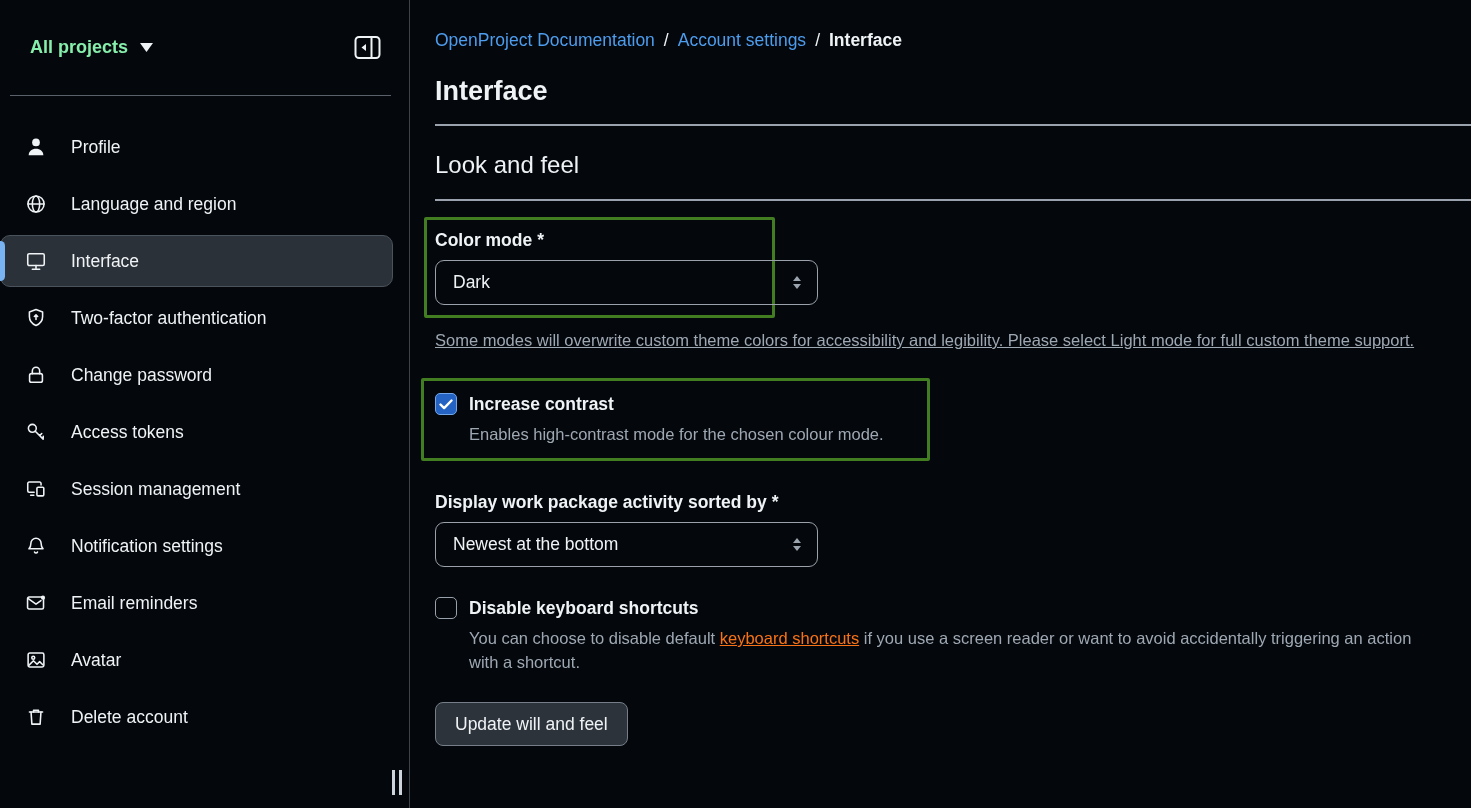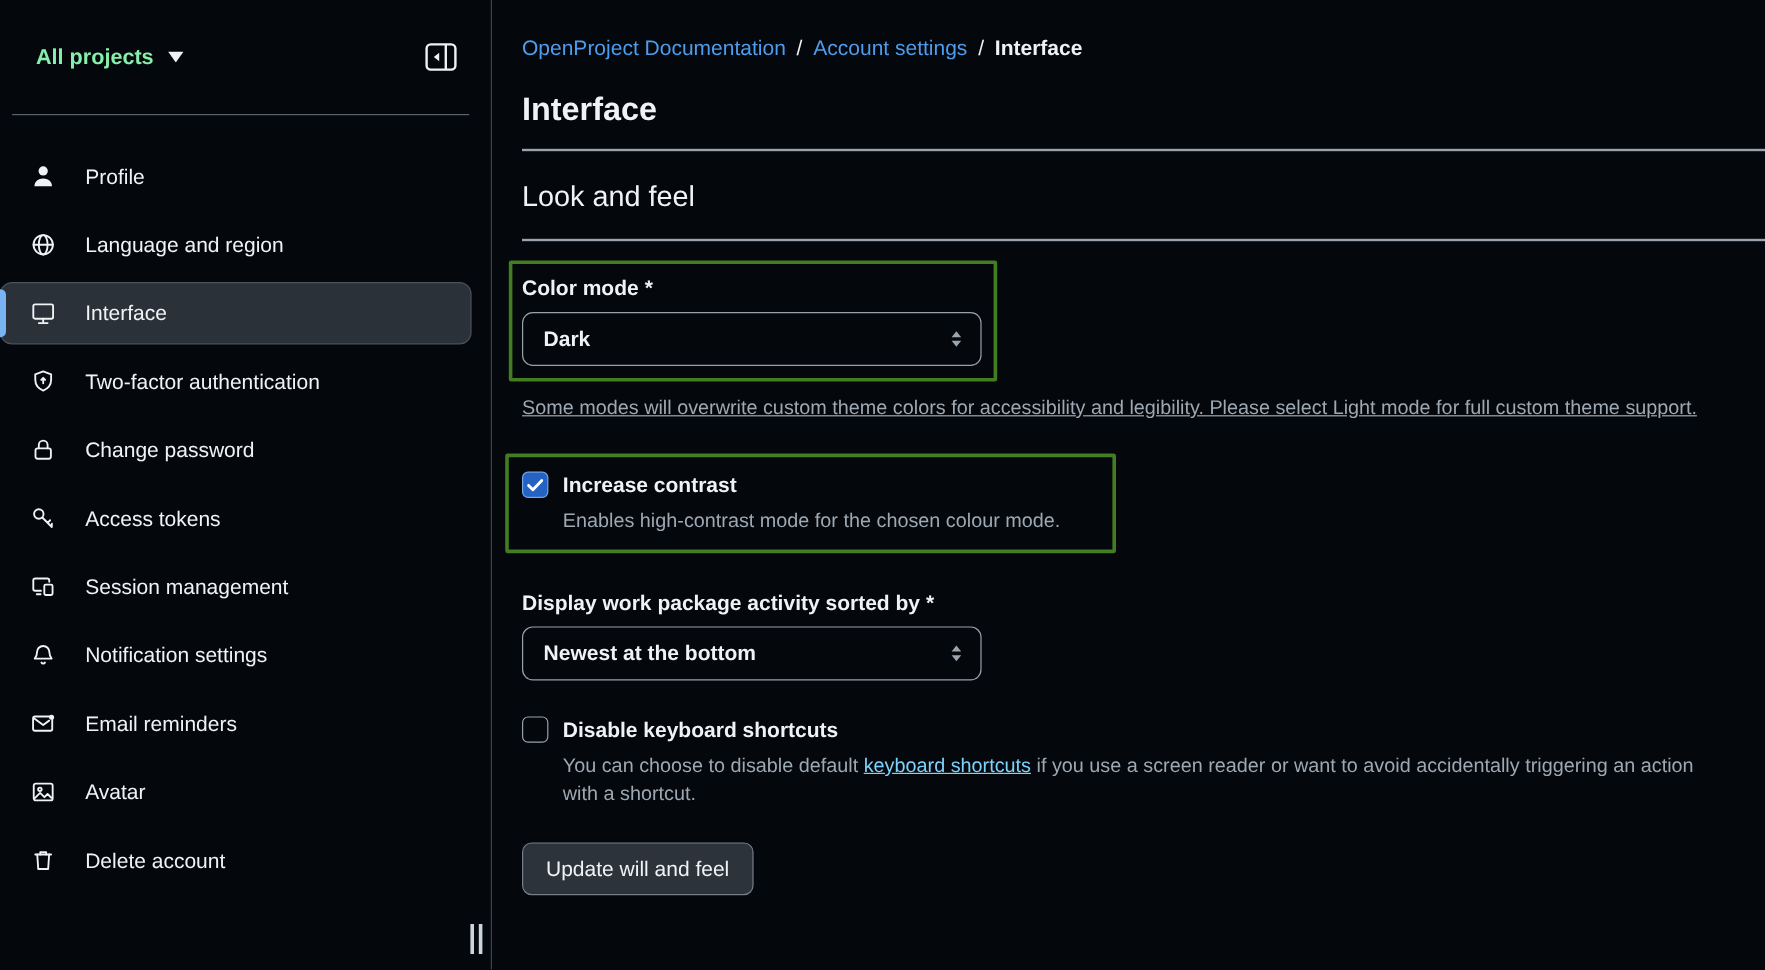--- a/index.html
+++ b/index.html
@@ -58,37 +58,37 @@
   .page-title { margin-top:25px; font-size:27px; font-weight:bold; }
   .hr { height:2px; background:#9aa3ad; margin-right:0; }
   .hr.under-title { margin-top:17px; }
   .section-title { margin-top:25px; font-size:24px; font-weight:400; }
   .hr.under-section { margin-top:20px; }
 
   .annotation-box { border:3px solid #427d21; border-radius:2px; }
   .box-color-mode {
     margin-top:16px; margin-left:-11px;
     padding:10px 10px 10px 8px;
-    width:407px;
+    width:351px;
   }
   .field-label { font-size:17.5px; font-weight:bold; }
   .field-label .req { margin-left:5px; font-weight:bold; }
   .select {
     margin-top:9px; width:383px; height:45px;
     border:1px solid #9aa1ab; border-radius:9px;
     background:transparent;
     display:flex; align-items:center;
     padding:0 14px 0 17px;
     font-size:17.5px; color:#f0f3f6; cursor:pointer;
   }
-  .select .sel-val { flex:1;font-weight:bold; }
+  .select .sel-val { flex:1; }
   .select svg { flex:none; }
   .hint { color:#9ea8b3; font-size:16.5px; line-height:24px; }
   .hint-color-mode { margin-top:10px; max-width:1002px;text-decoration:underline; }
-  .hint a { color:#7dd3fc; text-decoration:underline; cursor:pointer; }
+  .hint a { color:#f97316; text-decoration:underline; cursor:pointer; }
 
   .box-contrast {
     margin-top:26px; margin-left:-14px;
     padding:12px 14px 12px 11px;
     width:509px;
   }
   .check-row { display:flex; align-items:center; }
   .checkbox {
     width:22px; height:22px; border-radius:5px; flex:none;
     border:1.5px solid #98a1ab; background:transparent;

